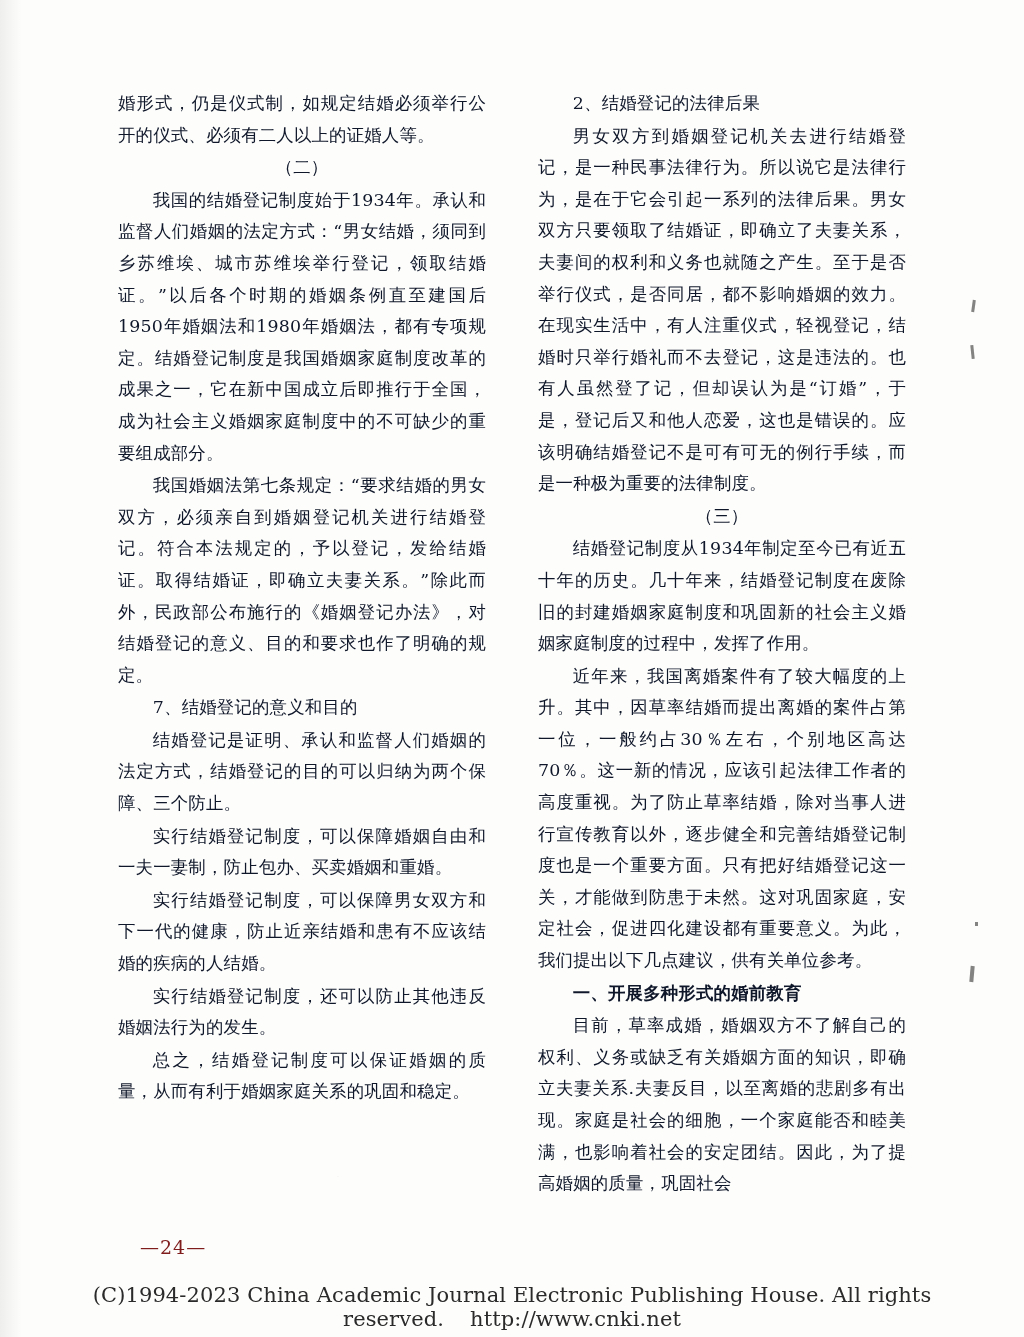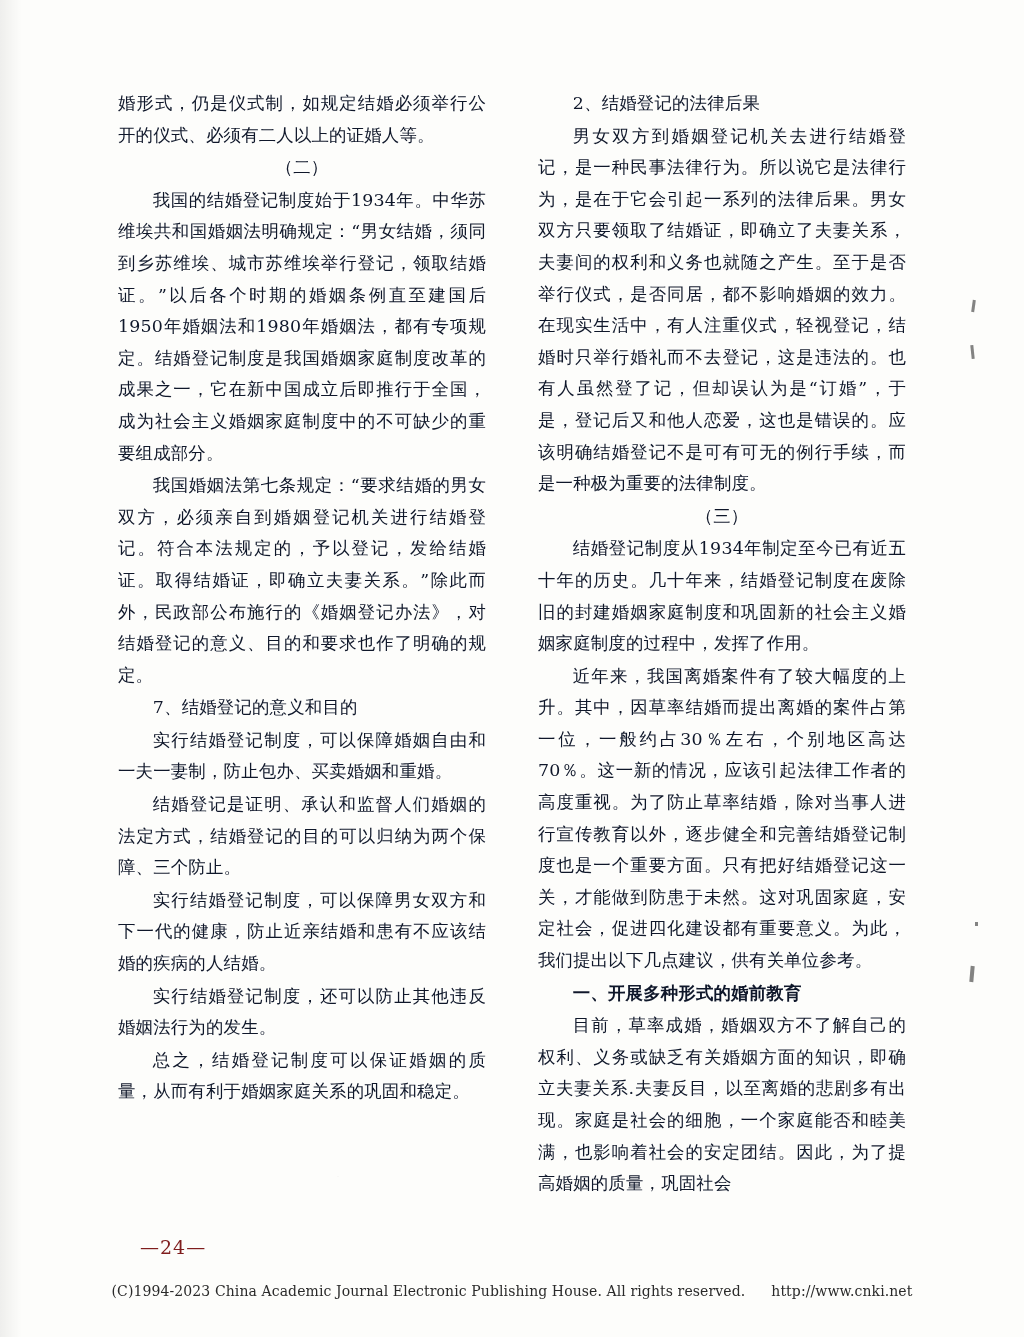--- a/index.html
+++ b/index.html
@@ -66,21 +66,21 @@
     letter-spacing: 1px;
     color: #7f1d1d;
     font-family: "DejaVu Serif", "Liberation Serif", serif;
   }
   .footer {
     position: absolute;
     left: 40px;
     top: 1283px;
     width: 944px;
     text-align: center;
-    font-size: 14px;
+    font-size: 21px;
     color: #2a2a2a;
     font-family: "DejaVu Serif", "Liberation Serif", serif;
     letter-spacing: 0.1px;
   }
   .footer .url { margin-left: 26px; }
   
   .speck {
     position: absolute;
     background: #5a5a5a;
     opacity: 0.75;
@@ -106,25 +106,25 @@
   <div class="speck s1"></div>
   <div class="speck s2"></div>
   <div class="speck s3"></div>
   <div class="speck s4"></div>
 
   <div class="columns">
 
     <div class="col">
       <p>婚形式，仍是仪式制，如规定结婚必须举行公开的仪式、必须有二人以上的证婚人等。</p>
       <p class="center">（二）</p>
-      <p class="ind">我国的结婚登记制度始于1934年。中华苏维埃共和国婚姻法明确规定：“男女结婚，须同到乡苏维埃、城市苏维埃举行登记，领取结婚证。”以后各个时期的婚姻条例直至建国后1950年婚姻法和1980年婚姻法，都有专项规定。结婚登记制度是我国婚姻家庭制度改革的成果之一，它在新中国成立后即推行于全国，成为社会主义婚姻家庭制度中的不可缺少的重要组成部分。</p>
+      <p class="ind">我国的结婚登记制度始于1934年。承认和监督人们婚姻的法定方式：“男女结婚，须同到乡苏维埃、城市苏维埃举行登记，领取结婚证。”以后各个时期的婚姻条例直至建国后1950年婚姻法和1980年婚姻法，都有专项规定。结婚登记制度是我国婚姻家庭制度改革的成果之一，它在新中国成立后即推行于全国，成为社会主义婚姻家庭制度中的不可缺少的重要组成部分。</p>
       <p class="ind">我国婚姻法第七条规定：“要求结婚的男女双方，必须亲自到婚姻登记机关进行结婚登记。符合本法规定的，予以登记，发给结婚证。取得结婚证，即确立夫妻关系。”除此而外，民政部公布施行的《婚姻登记办法》，对结婚登记的意义、目的和要求也作了明确的规定。</p>
       <p class="ind">7、结婚登记的意义和目的</p>
+      <p class="ind">结婚登记是证明、承认和监督人们婚姻的法定方式，结婚登记的目的可以归纳为两个保障、三个防止。</p>
       <p class="ind">实行结婚登记制度，可以保障婚姻自由和一夫一妻制，防止包办、买卖婚姻和重婚。</p>
-      <p class="ind">结婚登记是证明、承认和监督人们婚姻的法定方式，结婚登记的目的可以归纳为两个保障、三个防止。</p>
       <p class="ind">实行结婚登记制度，可以保障男女双方和下一代的健康，防止近亲结婚和患有不应该结婚的疾病的人结婚。</p>
       <p class="ind">实行结婚登记制度，还可以防止其他违反婚姻法行为的发生。</p>
       <p class="ind">总之，结婚登记制度可以保证婚姻的质量，从而有利于婚姻家庭关系的巩固和稳定。</p>
     </div>
 
     <div class="col">
       <p class="ind">2、结婚登记的法律后果</p>
       <p class="ind">男女双方到婚姻登记机关去进行结婚登记，是一种民事法律行为。所以说它是法律行为，是在于它会引起一系列的法律后果。男女双方只要领取了结婚证，即确立了夫妻关系，夫妻间的权利和义务也就随之产生。至于是否举行仪式，是否同居，都不影响婚姻的效力。在现实生活中，有人注重仪式，轻视登记，结婚时只举行婚礼而不去登记，这是违法的。也有人虽然登了记，但却误认为是“订婚”，于是，登记后又和他人恋爱，这也是错误的。应该明确结婚登记不是可有可无的例行手续，而是一种极为重要的法律制度。</p>
       <p class="center">（三）</p>
       <p class="ind">结婚登记制度从1934年制定至今已有近五十年的历史。几十年来，结婚登记制度在废除旧的封建婚姻家庭制度和巩固新的社会主义婚姻家庭制度的过程中，发挥了作用。</p>

